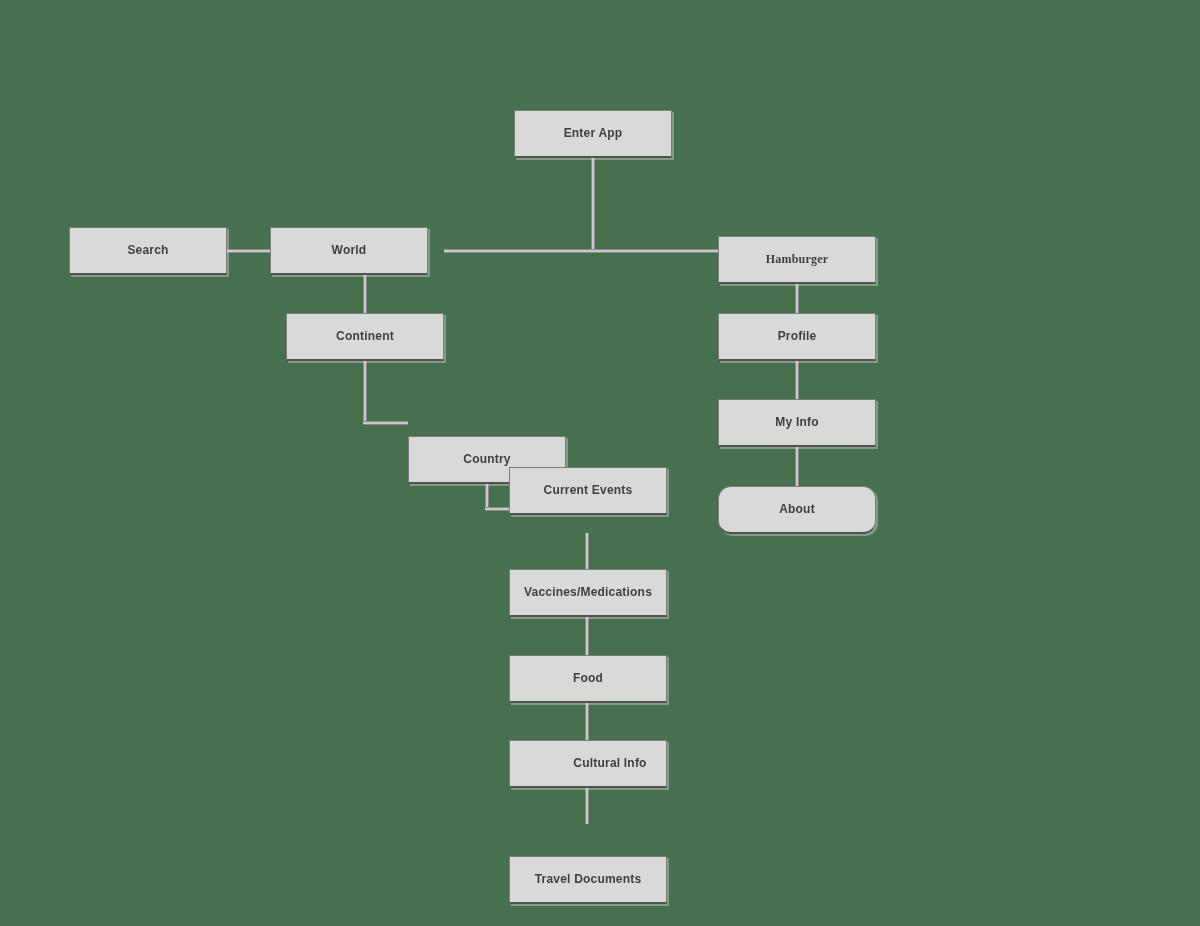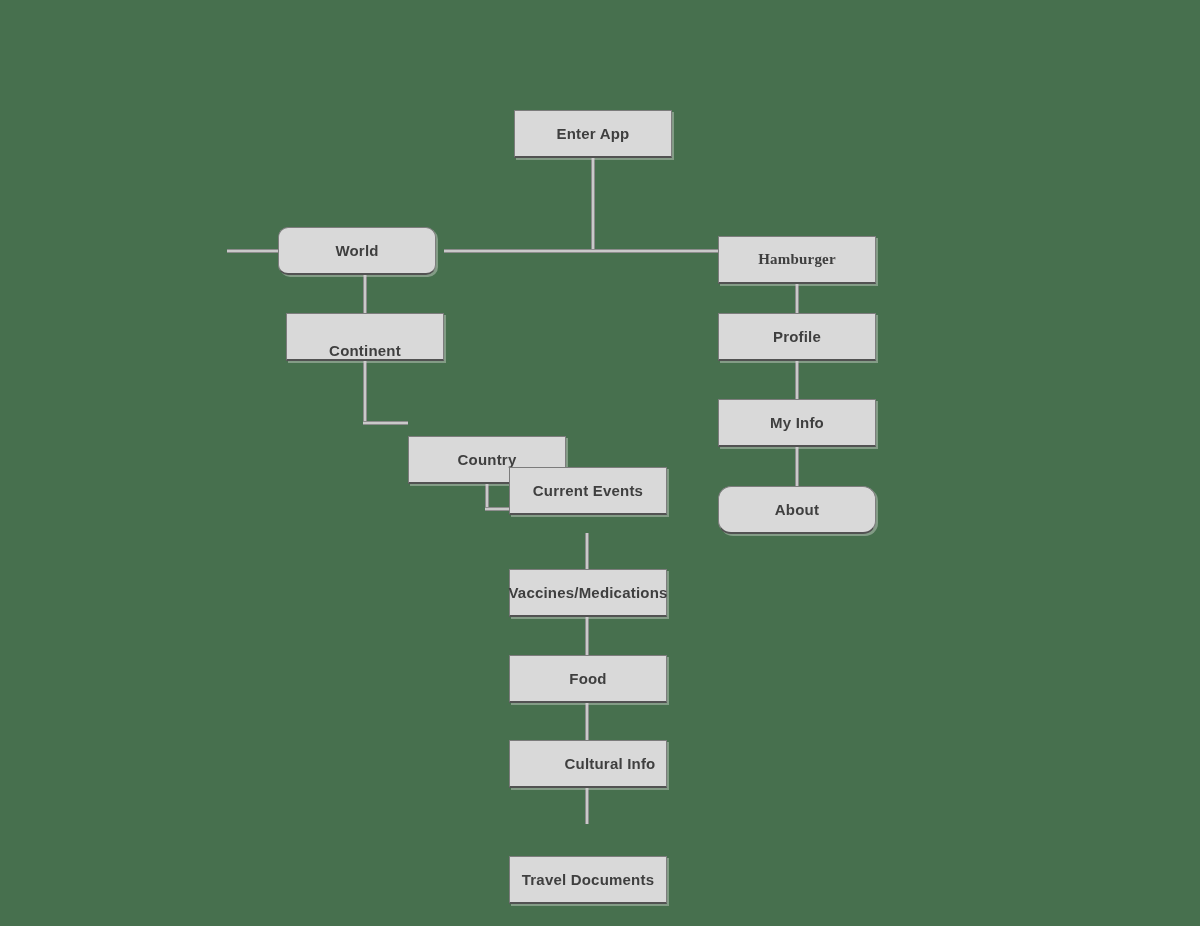--- a/index.html
+++ b/index.html
@@ -25,21 +25,21 @@
     box-sizing: border-box;
     background: #D9D9D9;
     border: 1px solid #7C7C7C;
     border-bottom: 2px solid #525252;
     box-shadow: 2px 2px 0 rgba(205,210,204,0.45);
     display: flex;
     align-items: center;
     justify-content: center;
   }
   .node .label {
-    font-size: 15px;
+    font-size: 12px;
     font-weight: bold;
     color: #3F3F3F;
     letter-spacing: 0.2px;
     text-align: center;
     line-height: 1.15;
     padding: 0 6px;
   }
   .conn-v {
     position: absolute;
     width: 2px;
@@ -77,30 +77,33 @@
   <div class="conn-v" style="left:585px; top:788px; height:36px;"></div>
 
   <div class="conn-v" style="left:795px; top:275px; height:38px;"></div>
   <div class="conn-v" style="left:795px; top:361px; height:38px;"></div>
   <div class="conn-v" style="left:795px; top:447px; height:39px;"></div>
 
   <div class="node" style="left:514px; top:110px;">
     <span class="label">Enter App</span>
   </div>
 
+  <div class="node" style="left:69px; top:227px;">
+    <span class="label">Search</span>
+  </div>
 
-  <div class="node" style="left:278px; top:227px;border-radius:10px;">
+  <div class="node" style="left:270px; top:227px;">
     <span class="label">World</span>
   </div>
 
   <div class="node" style="left:718px; top:236px;font-family:Liberation Serif, serif;">
     <span class="label">Hamburger</span>
   </div>
 
-  <div class="node" style="left:286px; top:313px;align-items:flex-end;">
+  <div class="node" style="left:286px; top:313px;">
     <span class="label">Continent</span>
   </div>
 
   <div class="node" style="left:718px; top:313px;">
     <span class="label">Profile</span>
   </div>
 
   <div class="node" style="left:408px; top:409px;margin-top:27px;">
     <span class="label">Country</span>
   </div>

